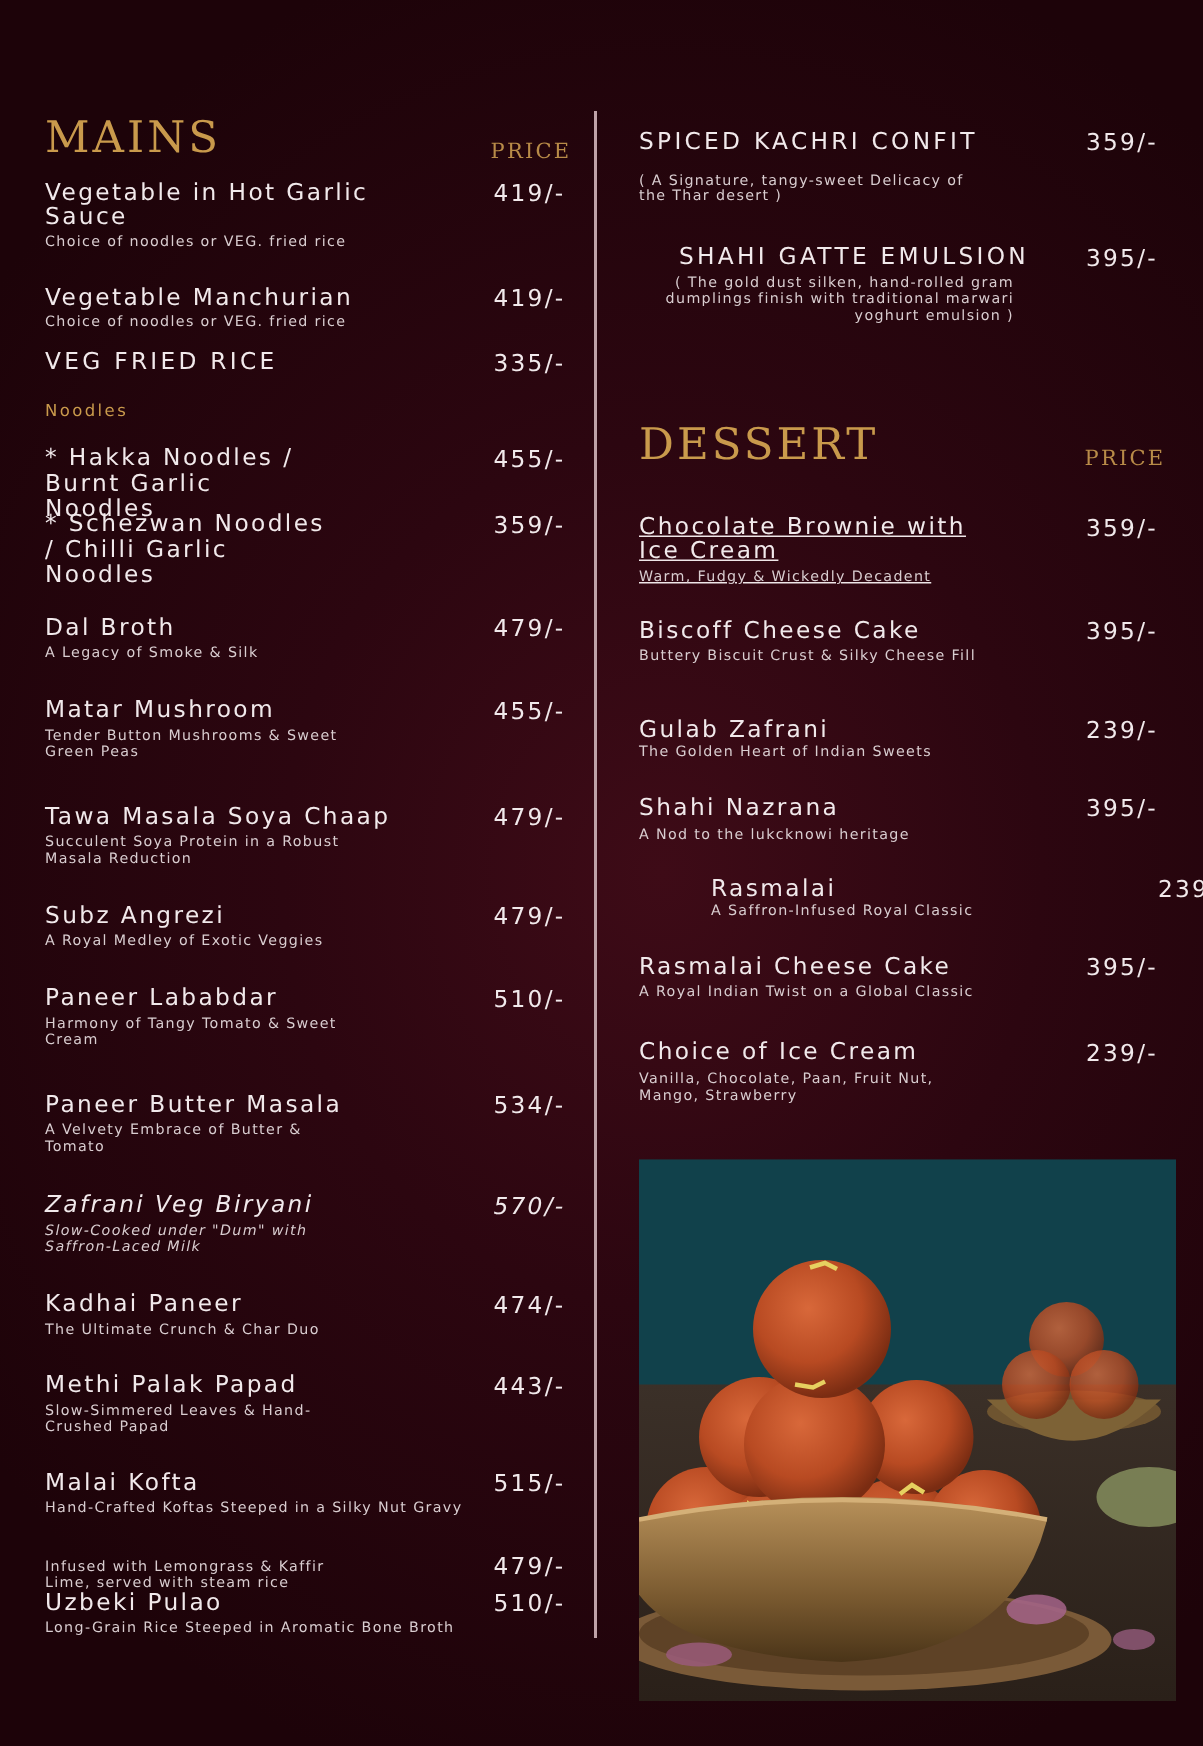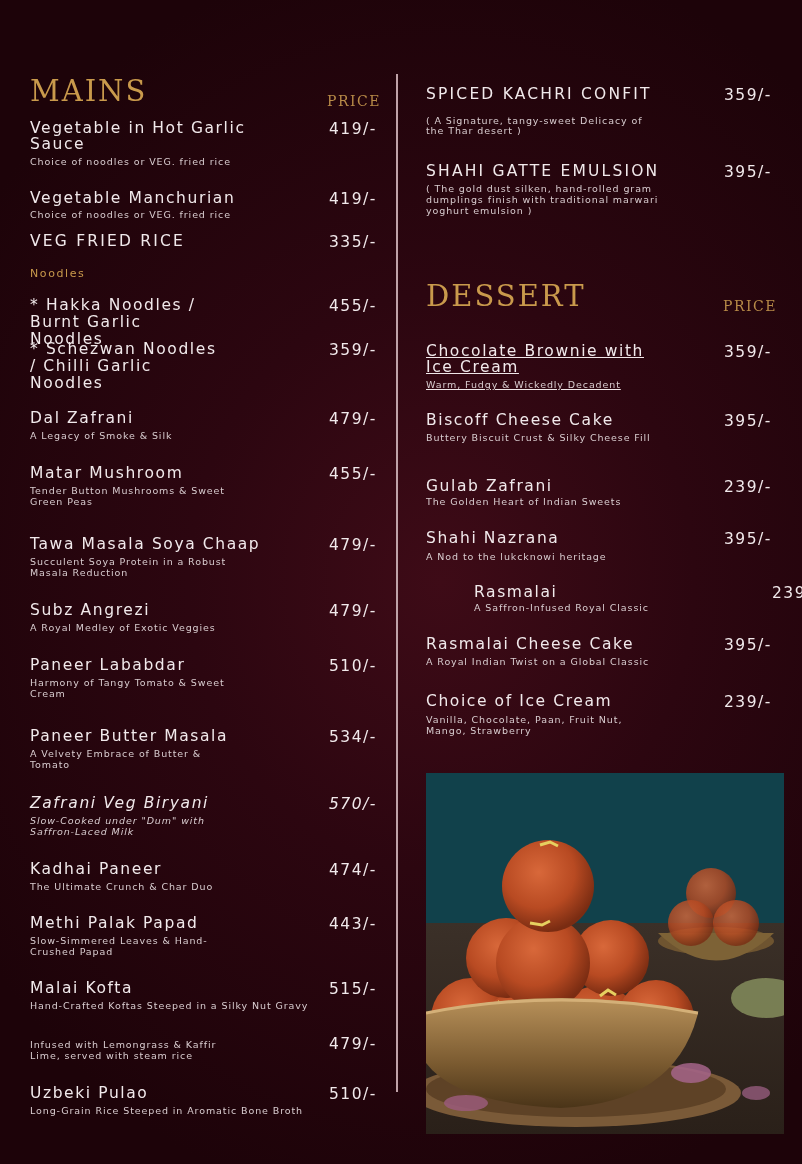--- a/index.html
+++ b/index.html
@@ -96,21 +96,21 @@
   <div class="item left" style="left:30px;top:297px;">
     <div class="name" style="width:190px;line-height:17px">* Hakka Noodles / Burnt Garlic Noodles</div>
     <div class="price">455/-</div>
   </div>
   <div class="item left" style="left:30px;top:341px;">
     <div class="name" style="width:190px;line-height:17px">* Schezwan Noodles / Chilli Garlic Noodles</div>
     <div class="price">359/-</div>
   </div>
 
   <div class="item left" style="left:30px;top:410px;">
-    <div class="name">Dal Zafrani</div>
+    <div class="name">Dal Broth</div>
     <div class="desc">A Legacy of Smoke &amp; Silk</div>
     <div class="price">479/-</div>
   </div>
   <div class="item left" style="left:30px;top:465px;">
     <div class="name">Matar Mushroom</div>
     <div class="desc">Tender Button Mushrooms &amp; Sweet Green Peas</div>
     <div class="price">455/-</div>
   </div>
   <div class="item left" style="left:30px;top:536px;">
     <div class="name" style="width:290px">Tawa Masala Soya Chaap</div>
@@ -149,34 +149,34 @@
   </div>
   <div class="item left" style="left:30px;top:980px;">
     <div class="name">Malai Kofta</div>
     <div class="desc" style="width:320px">Hand-Crafted Koftas Steeped in a Silky Nut Gravy</div>
     <div class="price">515/-</div>
   </div>
   <div class="item left" style="left:30px;top:1035px;">
     <div class="desc" style="width:215px">Infused with Lemongrass &amp; Kaffir Lime, served with steam rice</div>
     <div class="price">479/-</div>
   </div>
-  <div class="item left" style="left:30px;top:1085px;">
+  <div class="item left" style="left:30px;top:1060px;">
     <div class="name">Uzbeki Pulao</div>
     <div class="desc" style="width:320px">Long-Grain Rice Steeped in Aromatic Bone Broth</div>
     <div class="price">510/-</div>
   </div>
 </div>
 
 <div>
   <div class="item right upper" style="left:426px;top:86px;">
     <div class="name">SPICED KACHRI CONFIT</div>
     <div class="desc" style="margin-top:14px;width:230px;line-height:10px">( A Signature, tangy-sweet Delicacy of the Thar desert )</div>
     <div class="price">359/-</div>
   </div>
-  <div class="item right upper" style="left:426px;top:163px;">
+  <div class="item right upper" style="left:426px;top:163px;text-align:right;">
     <div class="name">SHAHI GATTE EMULSION</div>
     <div class="desc" style="width:250px;line-height:11px">( The gold dust silken, hand-rolled gram dumplings finish with traditional marwari yoghurt emulsion )</div>
     <div class="price">395/-</div>
   </div>
 </div>
 
 <div>
   <div class="heading" style="left:426px;top:279px;">DESSERT</div>
   <div class="price-head" style="left:723px;top:298px;">PRICE</div>
 

